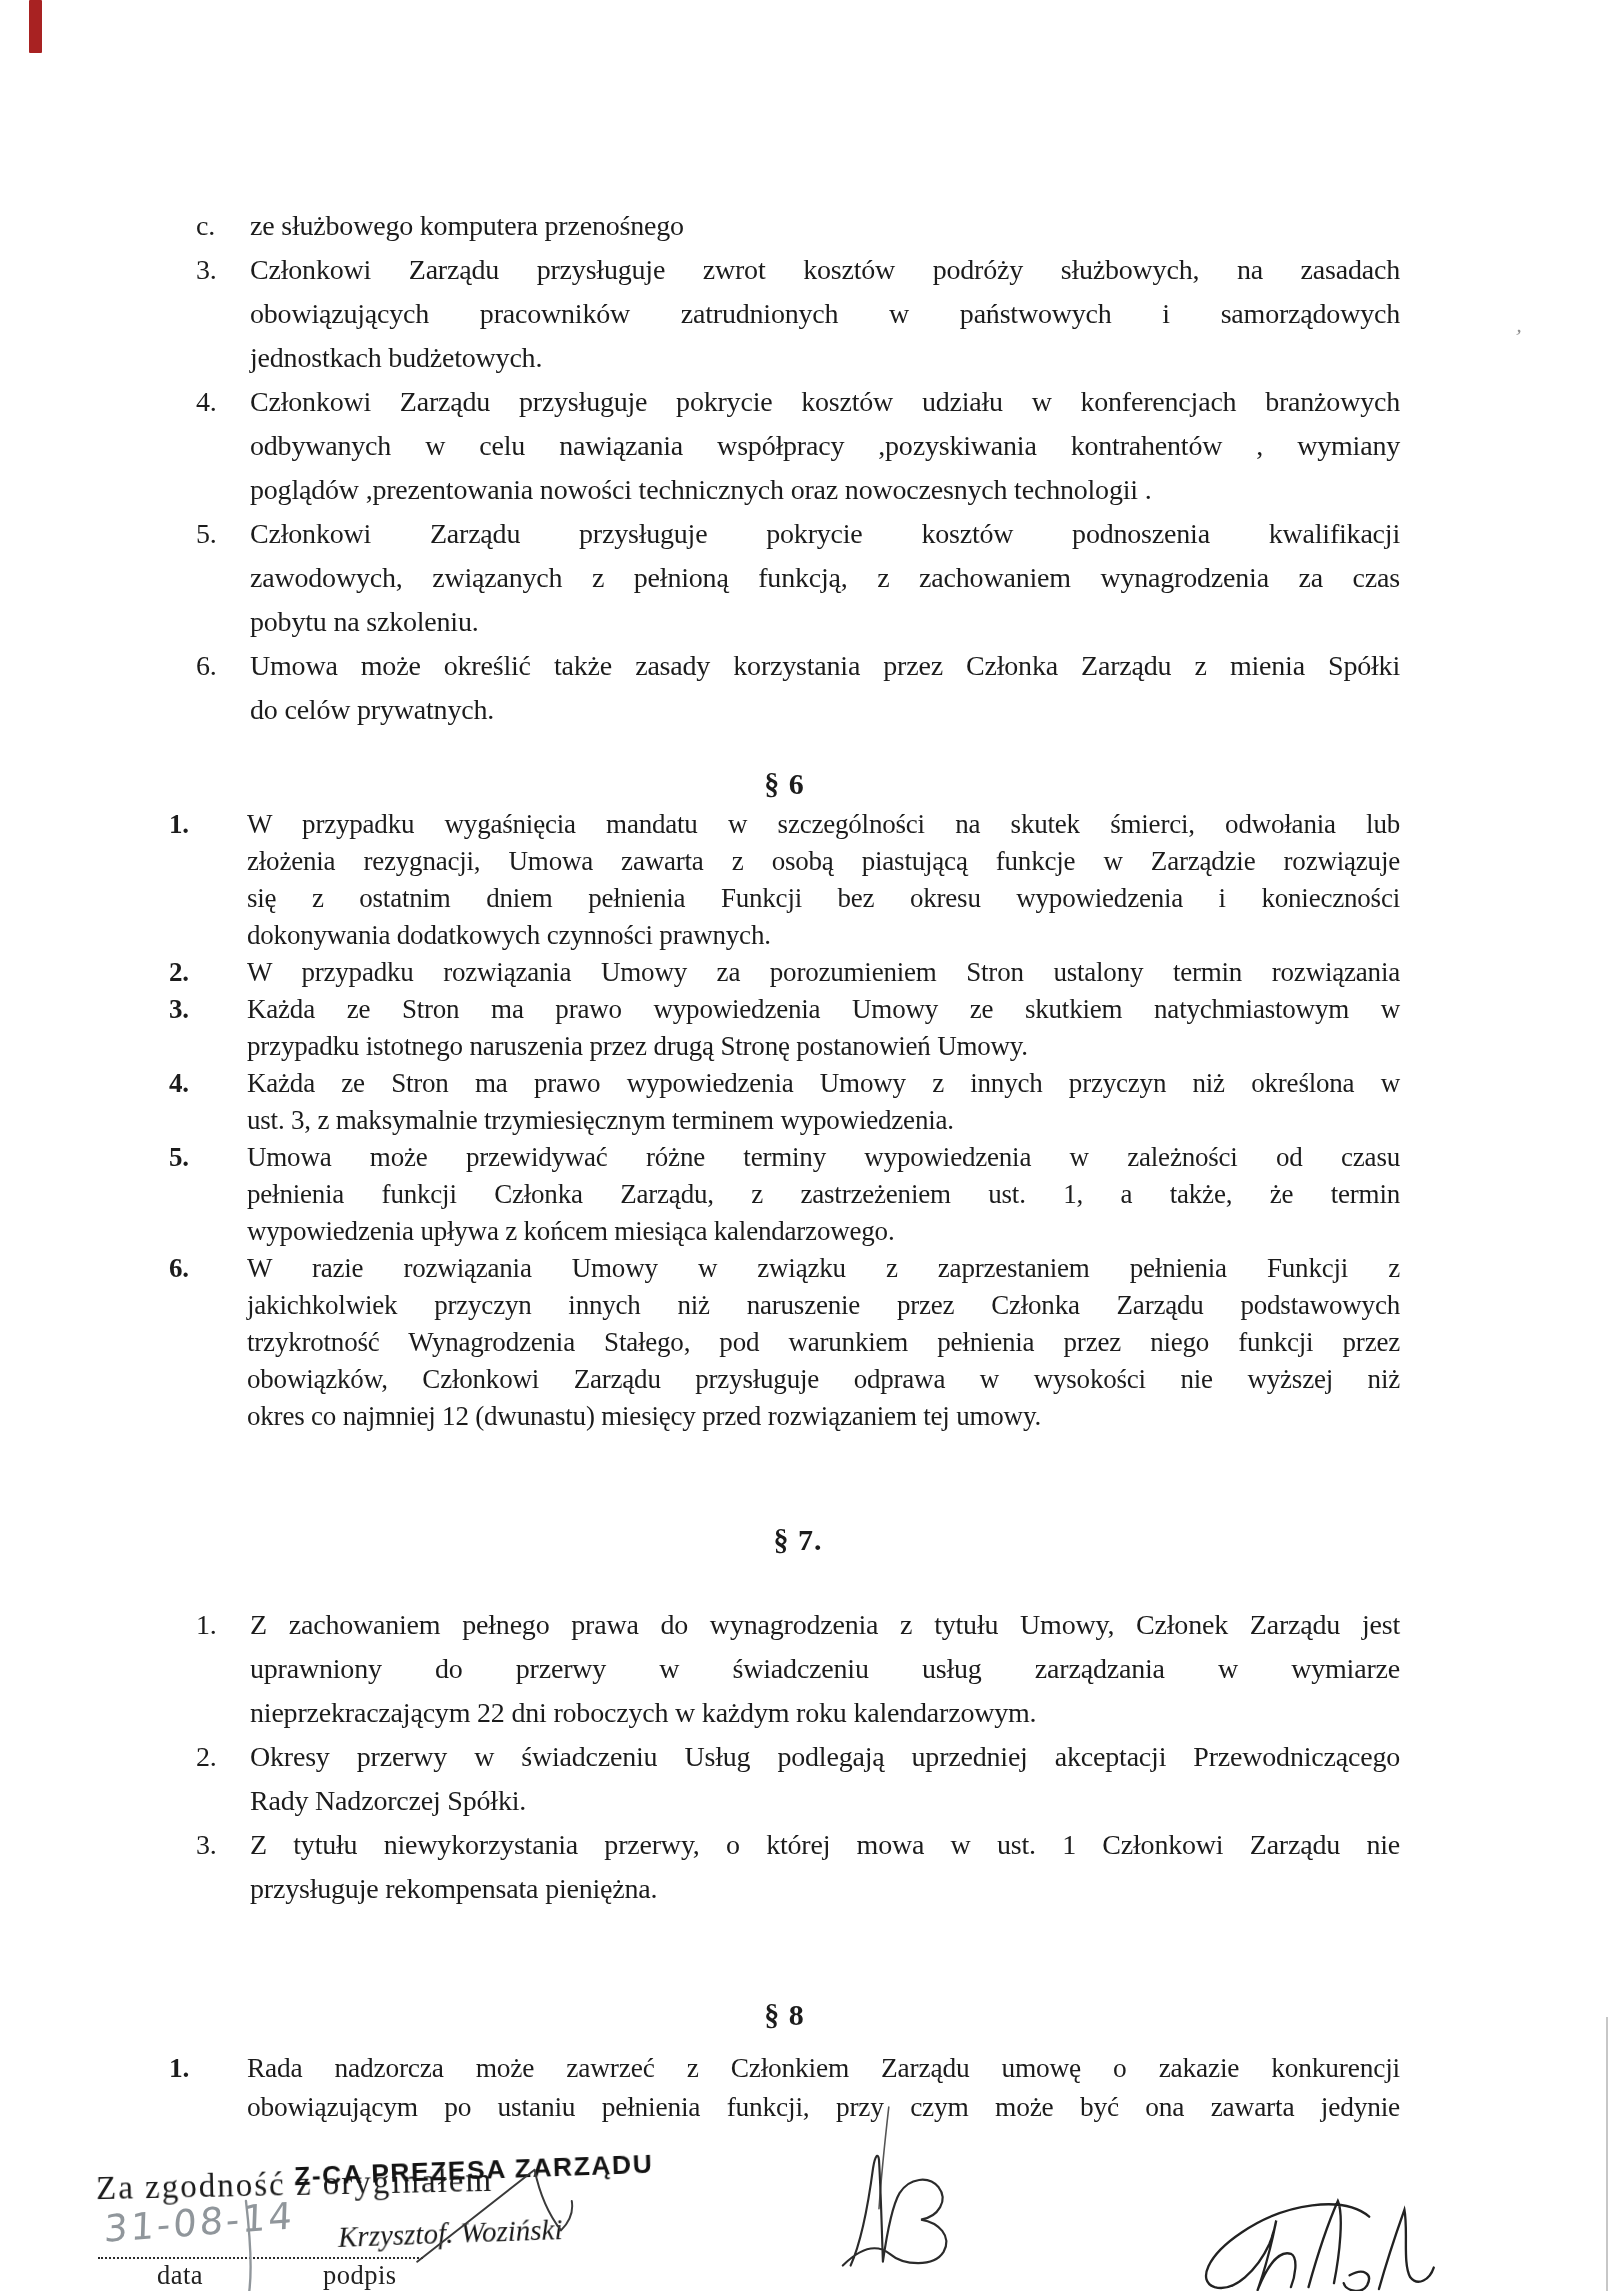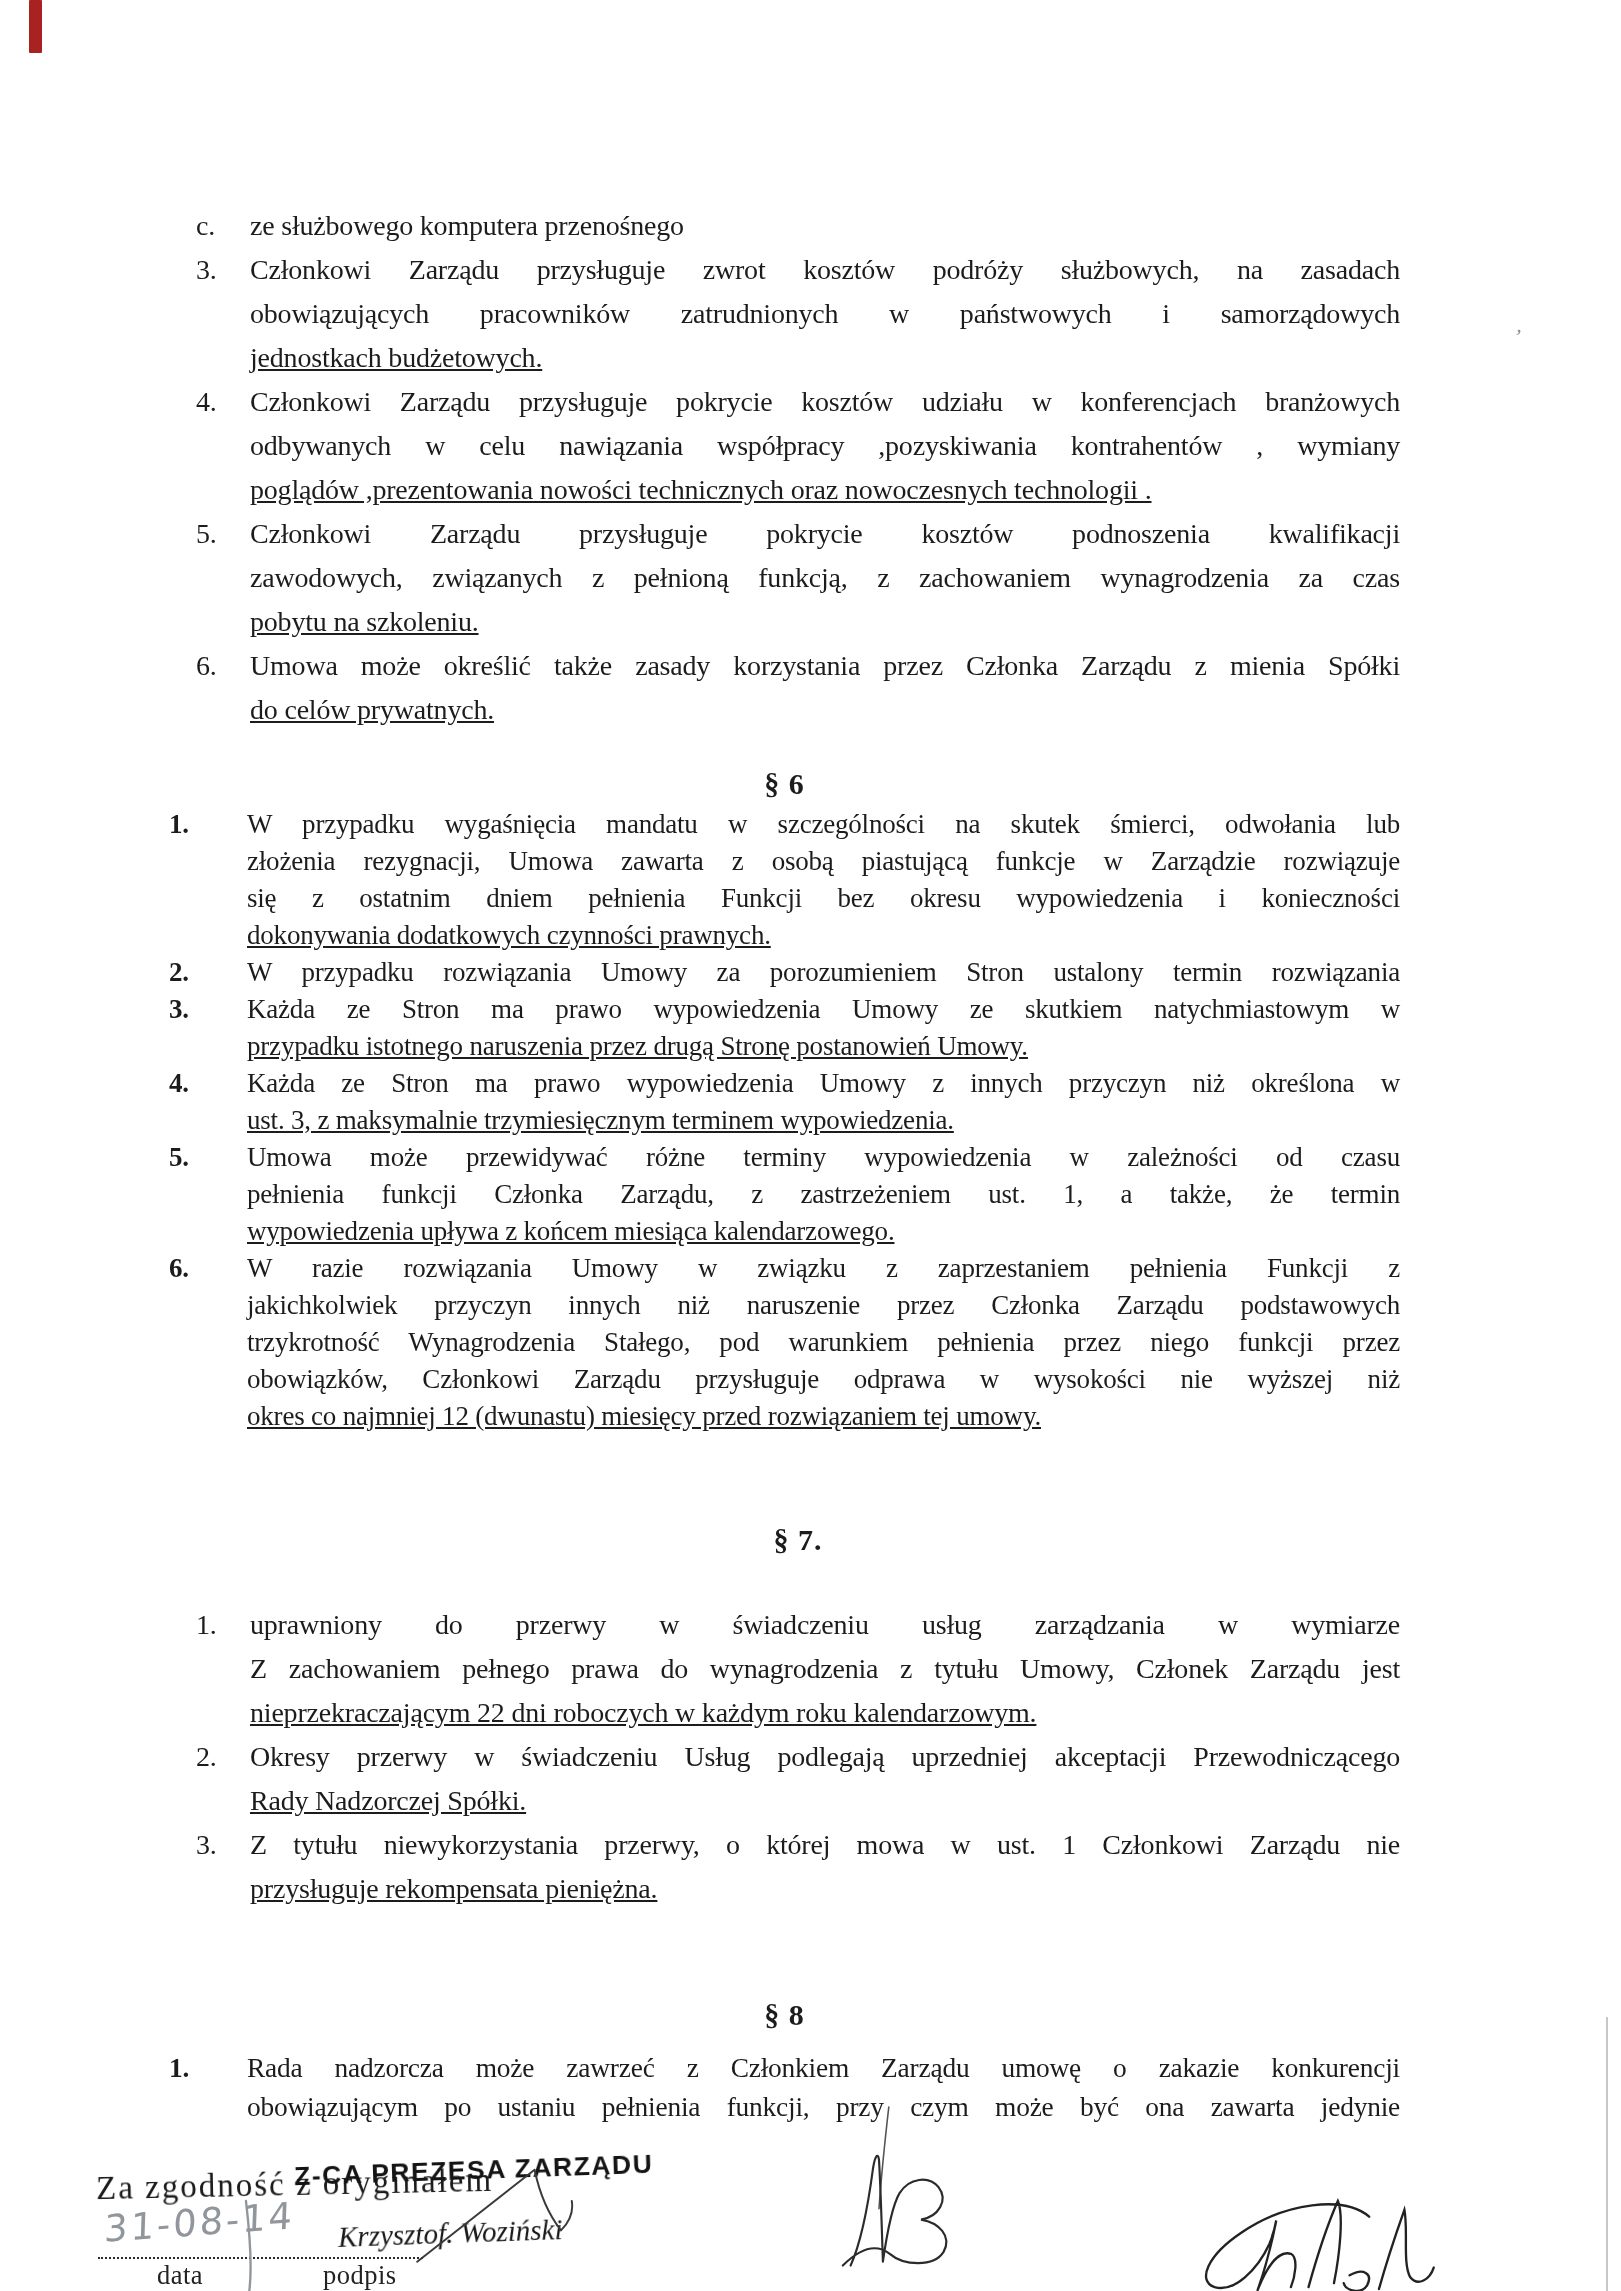--- a/index.html
+++ b/index.html
@@ -18,21 +18,21 @@
     text-align:center;
     font-weight:bold;
     font-size:30px;
     line-height:45px;
     letter-spacing:1px;
   }
   .item{display:flex;}
   .num{flex:0 0 auto;}
   .txt{flex:1 1 auto;min-width:0;}
   .ln{text-align:justify;text-align-last:justify;}
-  .ln.last{text-align-last:left;text-decoration:underline;}
+  .ln.last{text-align-last:left;}
   .ln.single{text-align:right;text-align-last:left;}
 
   #sec-intro{top:204px;left:196px;width:1204px;font-size:28px;line-height:44px;letter-spacing:-0.2px;}
   #sec-intro .num{width:54px;}
 
   #sec-par6{top:761px;left:169px;width:1231px;font-size:27px;line-height:37px;letter-spacing:-0.2px;}
   #sec-par6 .num{width:78px;font-weight:bold;}
 
   #sec-par7{top:1517px;left:196px;width:1204px;font-size:28px;line-height:44px;letter-spacing:-0.2px;}
   #sec-par7 .sec-heading{margin-bottom:41px;}
@@ -195,22 +195,22 @@
             <div class="ln">obowiązków, Członkowi Zarządu przysługuje odprawa w wysokości nie wyższej niż</div>
             <div class="ln last">okres co najmniej 12 (dwunastu) miesięcy przed rozwiązaniem tej umowy.</div>
           </div>
         </div>
       </div>
       <div class="section" id="sec-par7">
         <div class="sec-heading">§ 7.</div>
         <div class="item">
           <div class="num">1.</div>
           <div class="txt">
+            <div class="ln">Z zachowaniem pełnego prawa do wynagrodzenia z tytułu Umowy, Członek Zarządu jest</div>
             <div class="ln">uprawniony do przerwy w świadczeniu usług zarządzania w wymiarze</div>
-            <div class="ln">Z zachowaniem pełnego prawa do wynagrodzenia z tytułu Umowy, Członek Zarządu jest</div>
             <div class="ln last">nieprzekraczającym 22 dni roboczych w każdym roku kalendarzowym.</div>
           </div>
         </div>
         <div class="item">
           <div class="num">2.</div>
           <div class="txt">
             <div class="ln">Okresy przerwy w świadczeniu Usług podlegają uprzedniej akceptacji Przewodniczącego</div>
             <div class="ln last">Rady Nadzorczej Spółki.</div>
           </div>
         </div>

